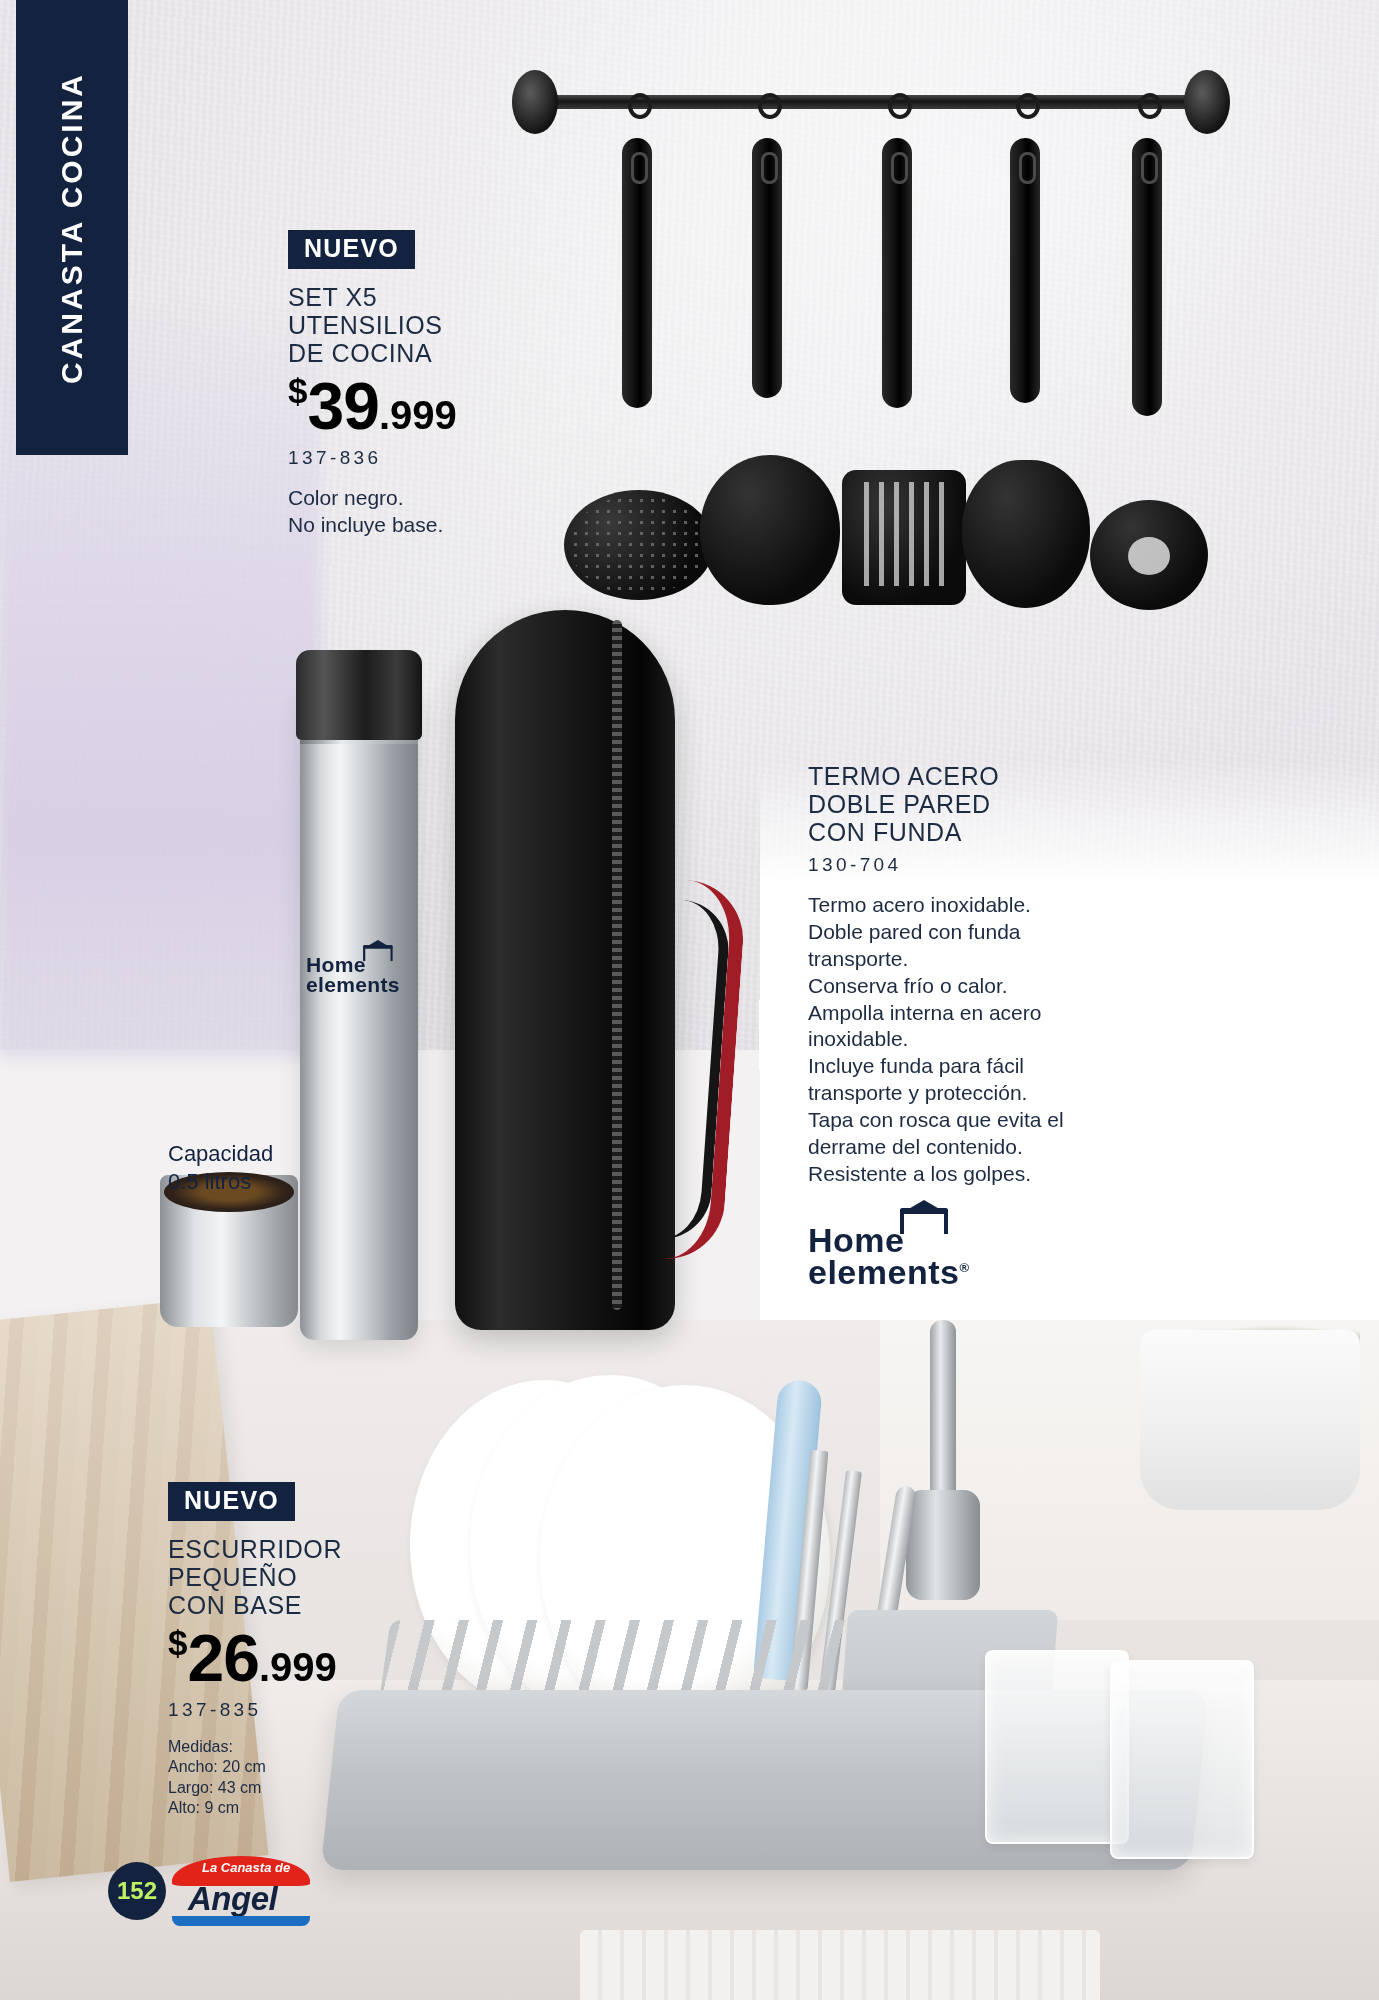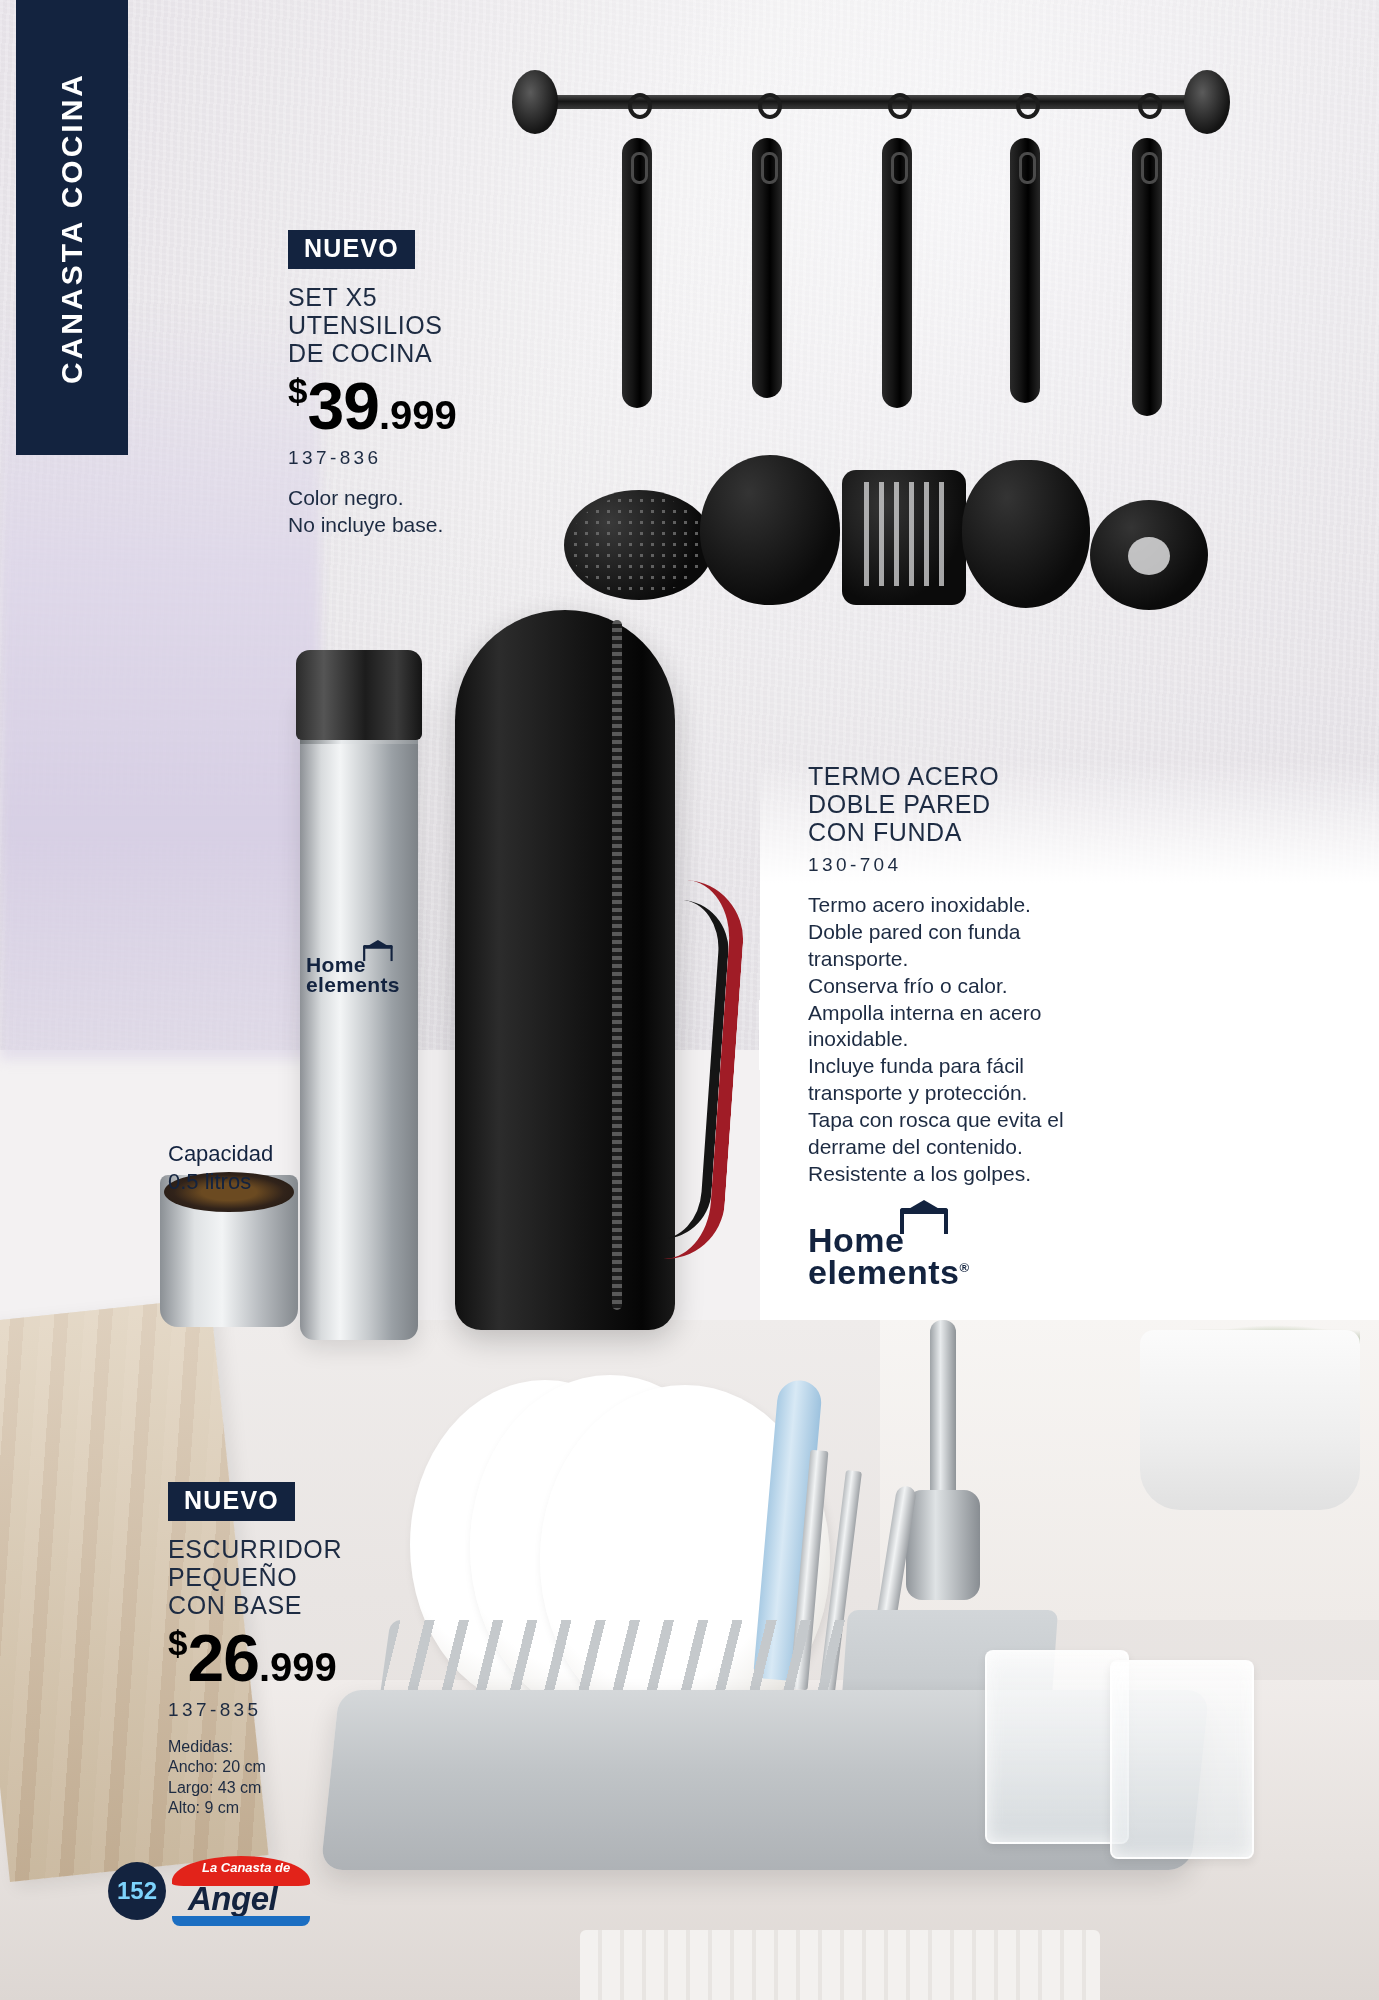--- a/index.html
+++ b/index.html
@@ -409,21 +409,21 @@
     border-radius: 16px;
   }
 
   
   .page-num {
     position: absolute;
     left: 108px; top: 1862px;
     width: 58px; height: 58px;
     border-radius: 50%;
     background: #13233f;
-    color: #7dd3fc;
+    color: #bef264;
     font-size: 24px;
     font-weight: bold;
     display: flex;
     align-items: center;
     justify-content: center;
   }
   .logo-canasta {
     position: absolute;
     left: 172px; top: 1852px;
     width: 140px; height: 74px;

